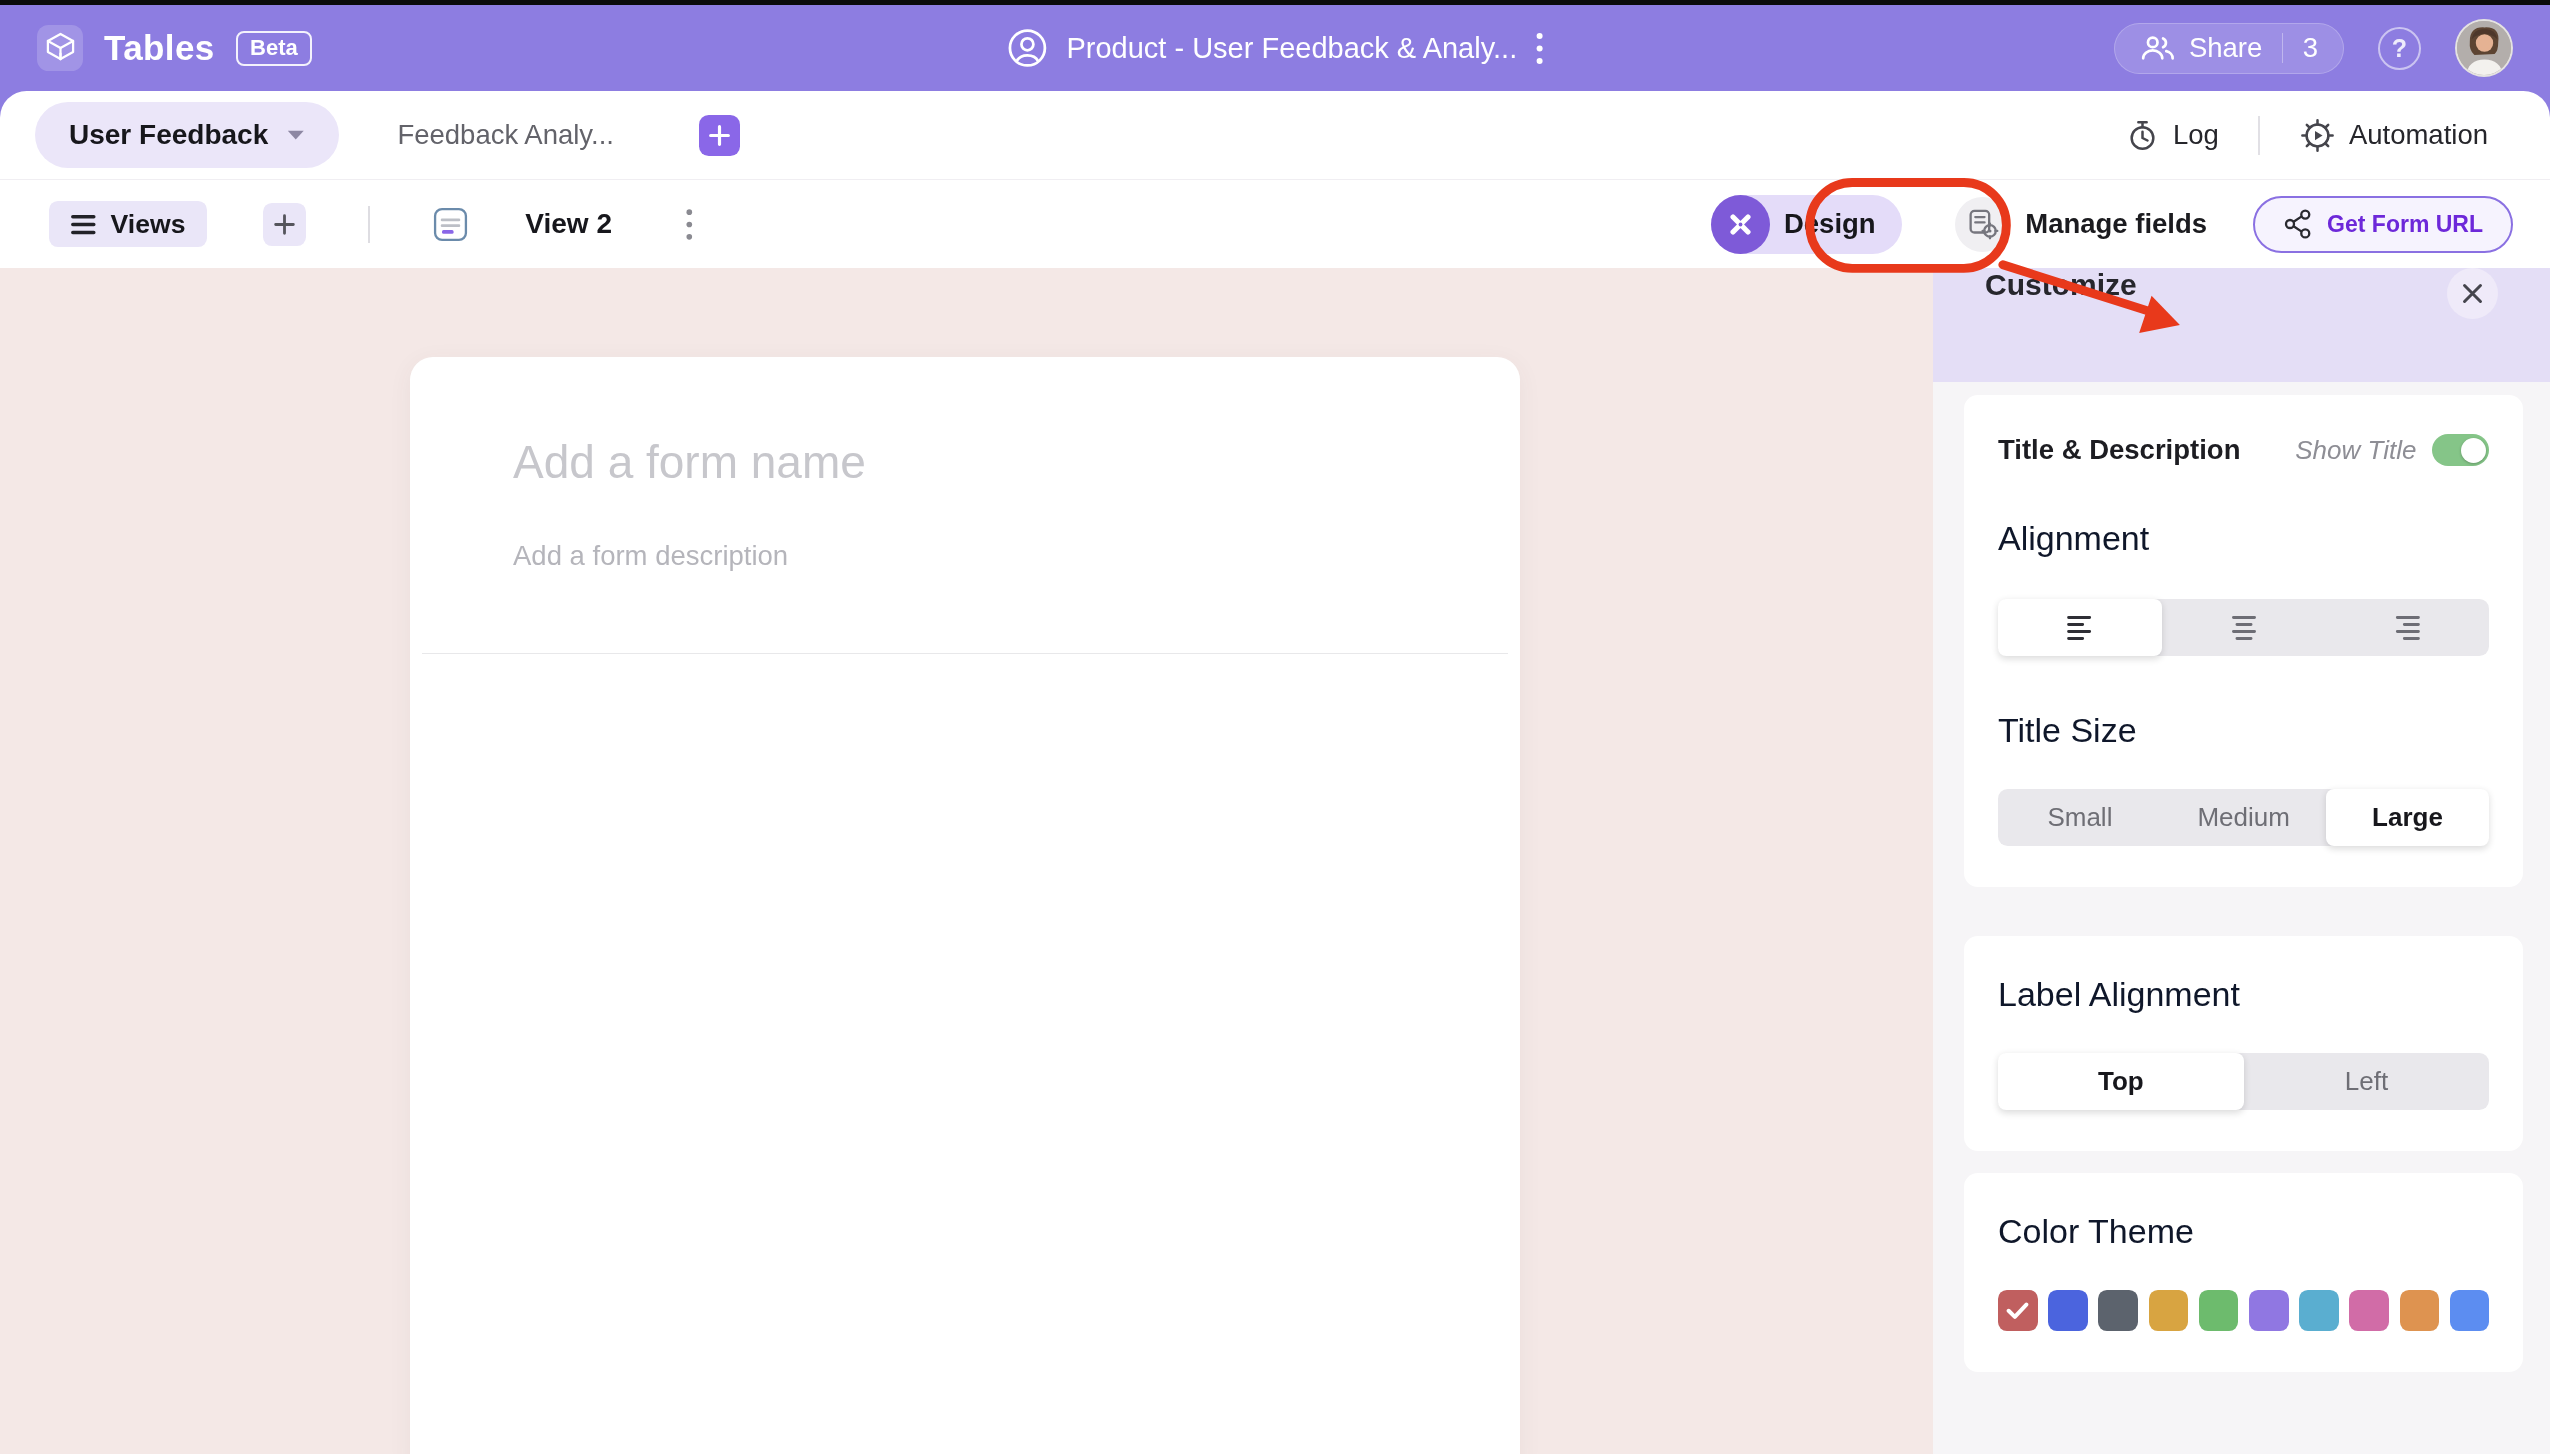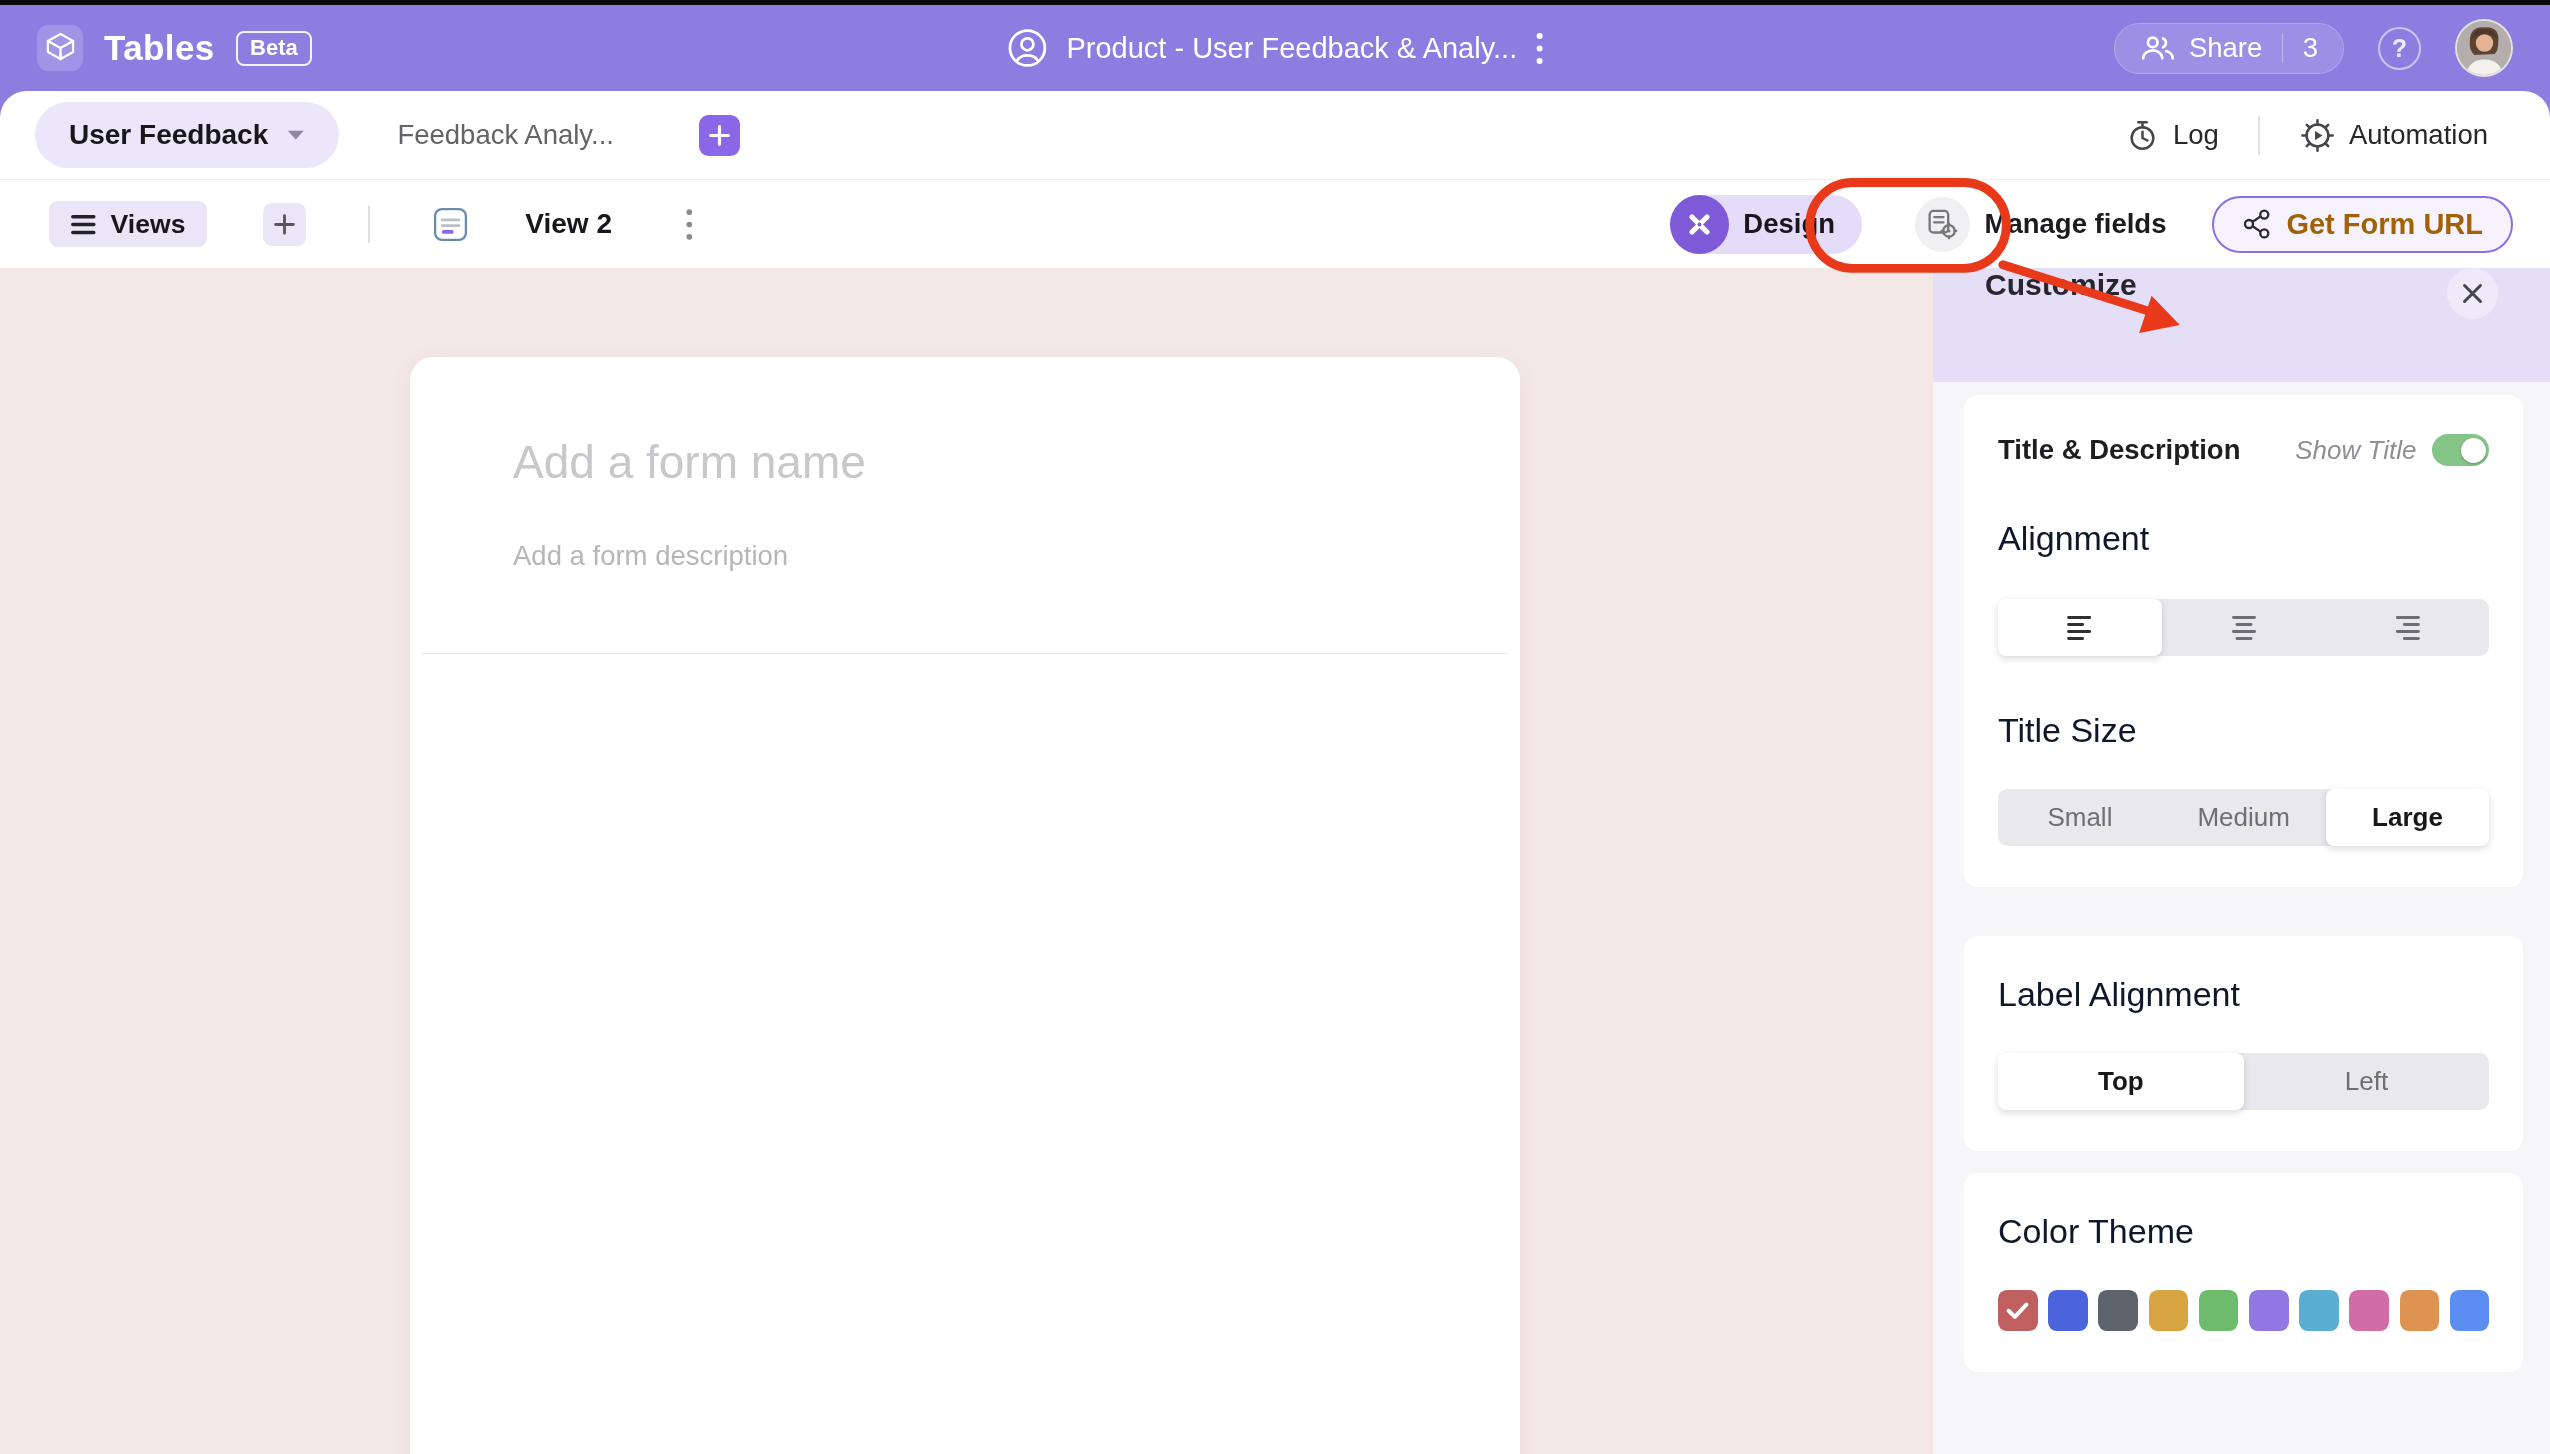--- a/index.html
+++ b/index.html
@@ -66,21 +66,21 @@
                  background:#e4dcf9; border-radius:30px; cursor:pointer; }
   .design-circle { width:59px; height:59px; border-radius:50%; background:#7e5ad8;
                    display:flex; align-items:center; justify-content:center; }
   .design-pill .lbl { margin-left:14px; font-size:27.5px; font-weight:600; color:#17171c; }
   .manage-group { display:flex; align-items:center; gap:15px; margin-left:53px; cursor:pointer; }
   .manage-circle { width:55px; height:55px; border-radius:50%; background:#f0eff2;
                    display:flex; align-items:center; justify-content:center; }
   .manage-group .lbl { font-size:27.5px; font-weight:600; color:#1b1b1f; }
   .get-url-btn { display:flex; align-items:center; gap:14px; height:57px; padding:0 28px; margin-left:46px;
                  background:#f6f3fe; border:2.7px solid #8a70e2; border-radius:30px; cursor:pointer; }
-  .get-url-btn .lbl { font-size:29px; font-weight:600; color:#a16207; }
+  .get-url-btn .lbl { font-size:23px; font-weight:600; color:#6d28d9; }
 
   
   .content { flex:1; display:flex; min-height:0; }
   .canvas { flex:1; position:relative; background:#f4e8e6; overflow:hidden; }
 
   .form-card { position:absolute; left:410px; top:89px; width:1110px; bottom:-26.6px;
                background:#ffffff; border-radius:23px; box-shadow:0 5.3px 25px rgba(80,60,60,.06); }
   .form-head { padding:78px 103px 0 103px; }
   .form-name-ph { font-size:46px; font-weight:500; color:#c7c7cc; cursor:text; }
   .form-desc-ph { margin-top:51px; font-size:27.5px; font-weight:400; color:#b5b5bb; cursor:text; }

